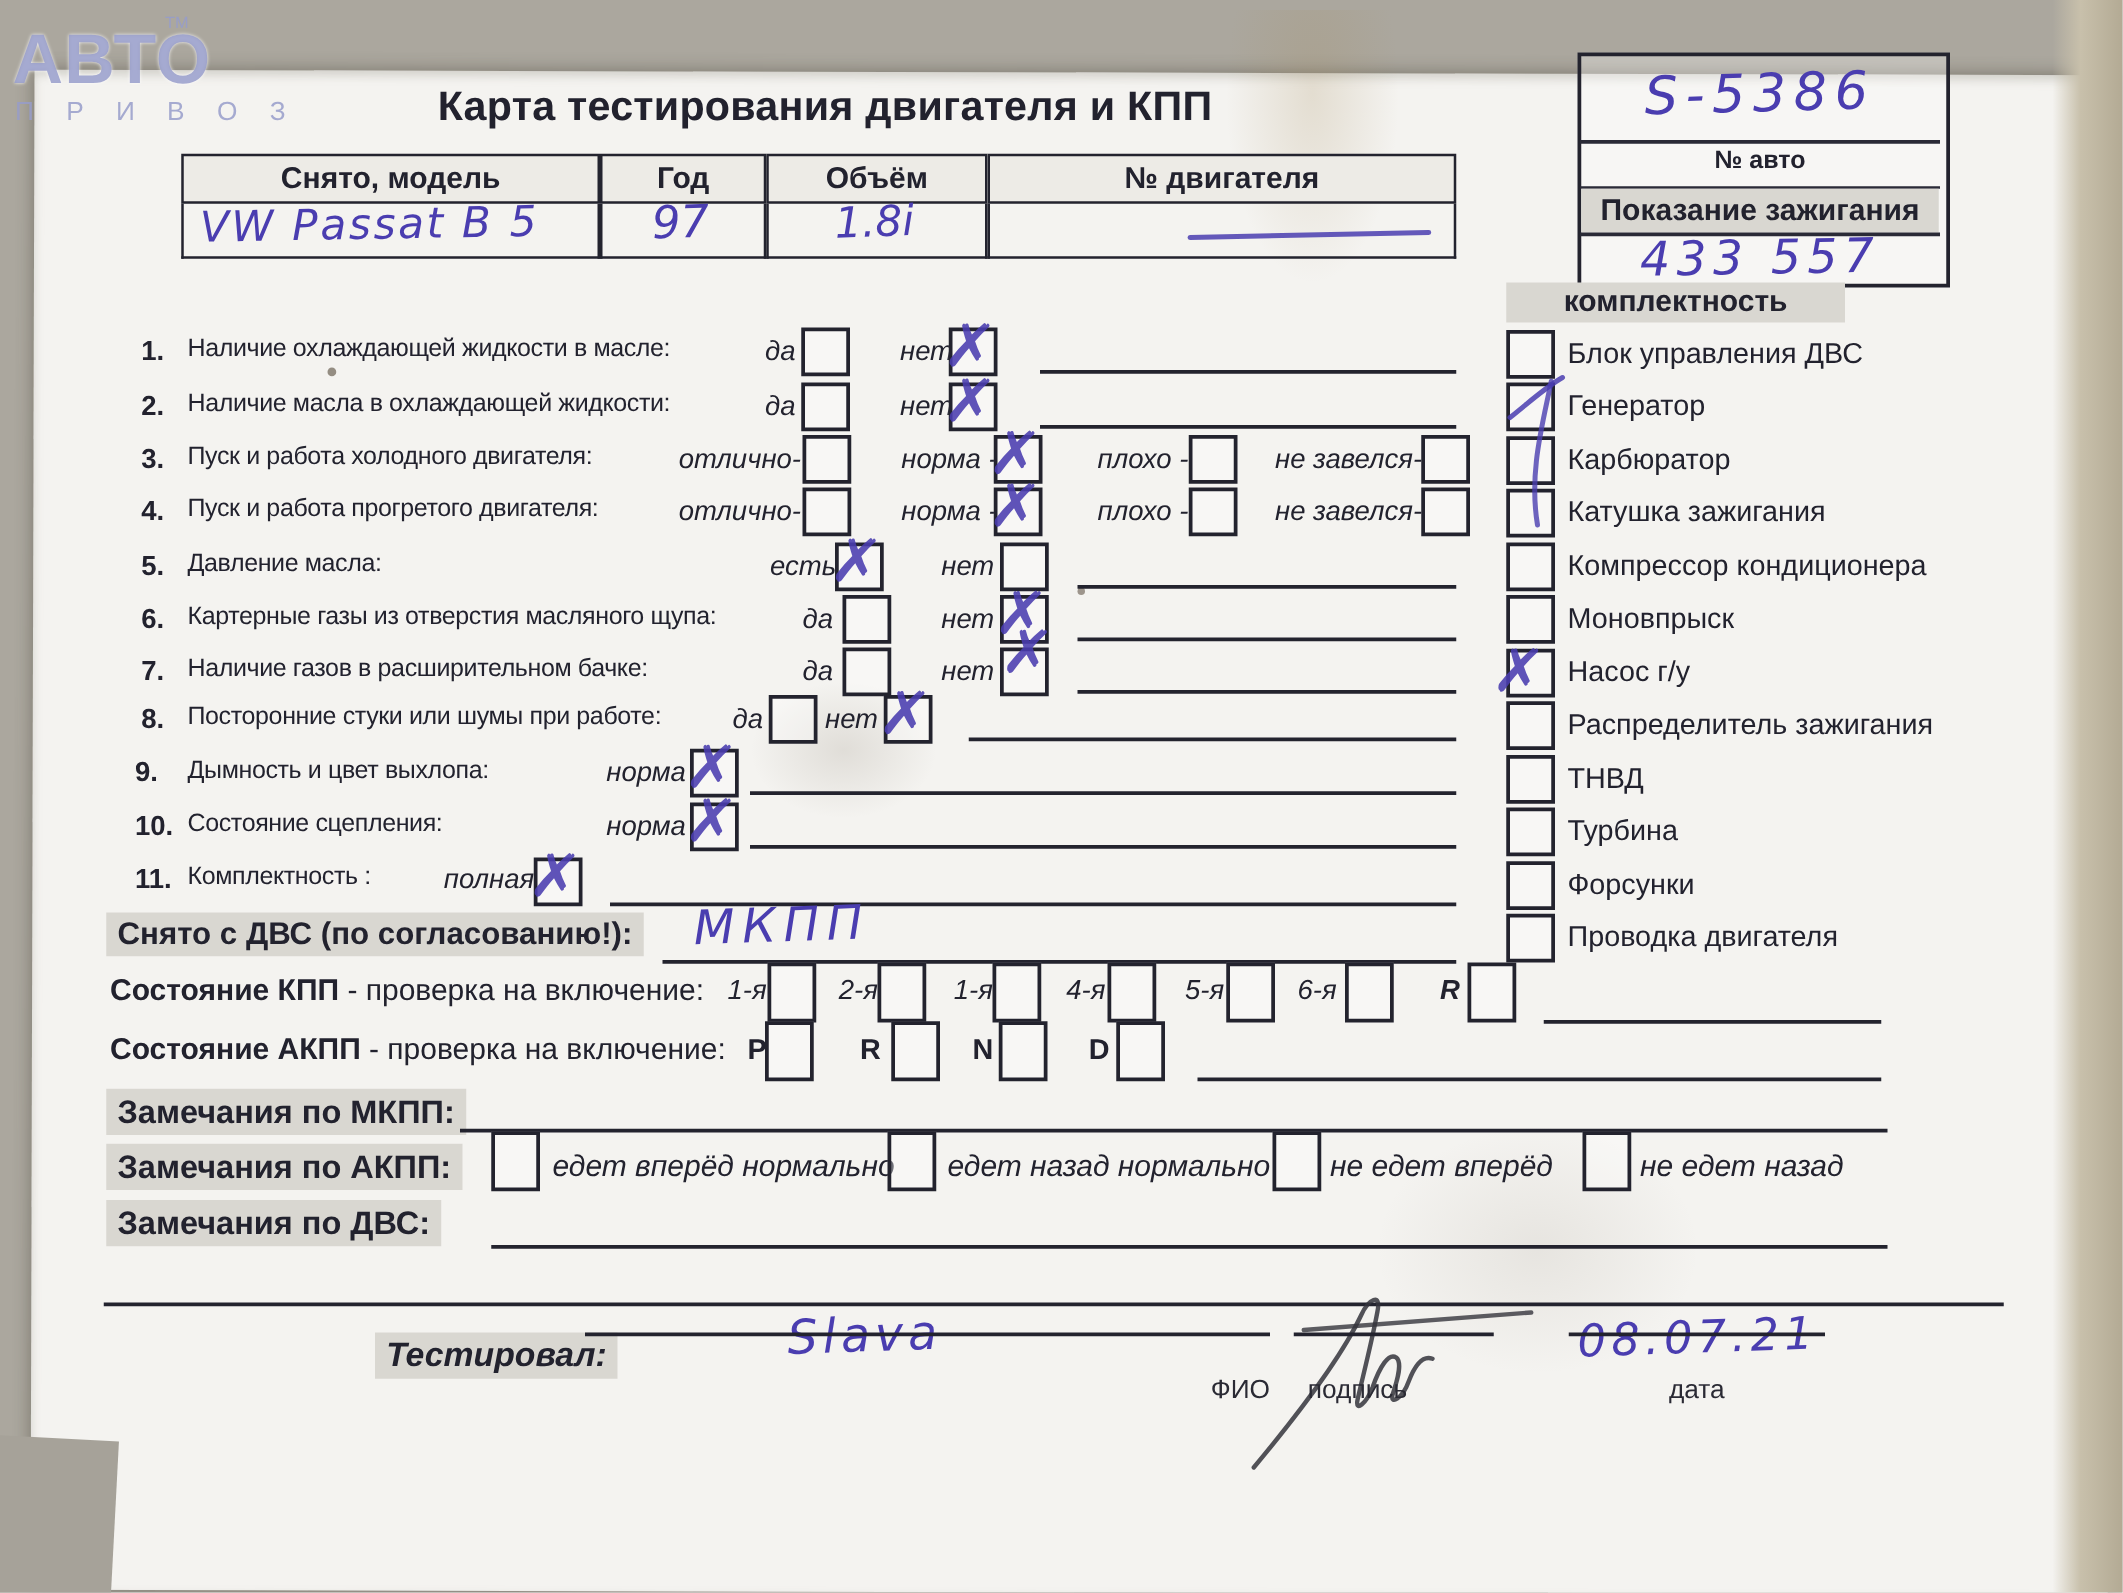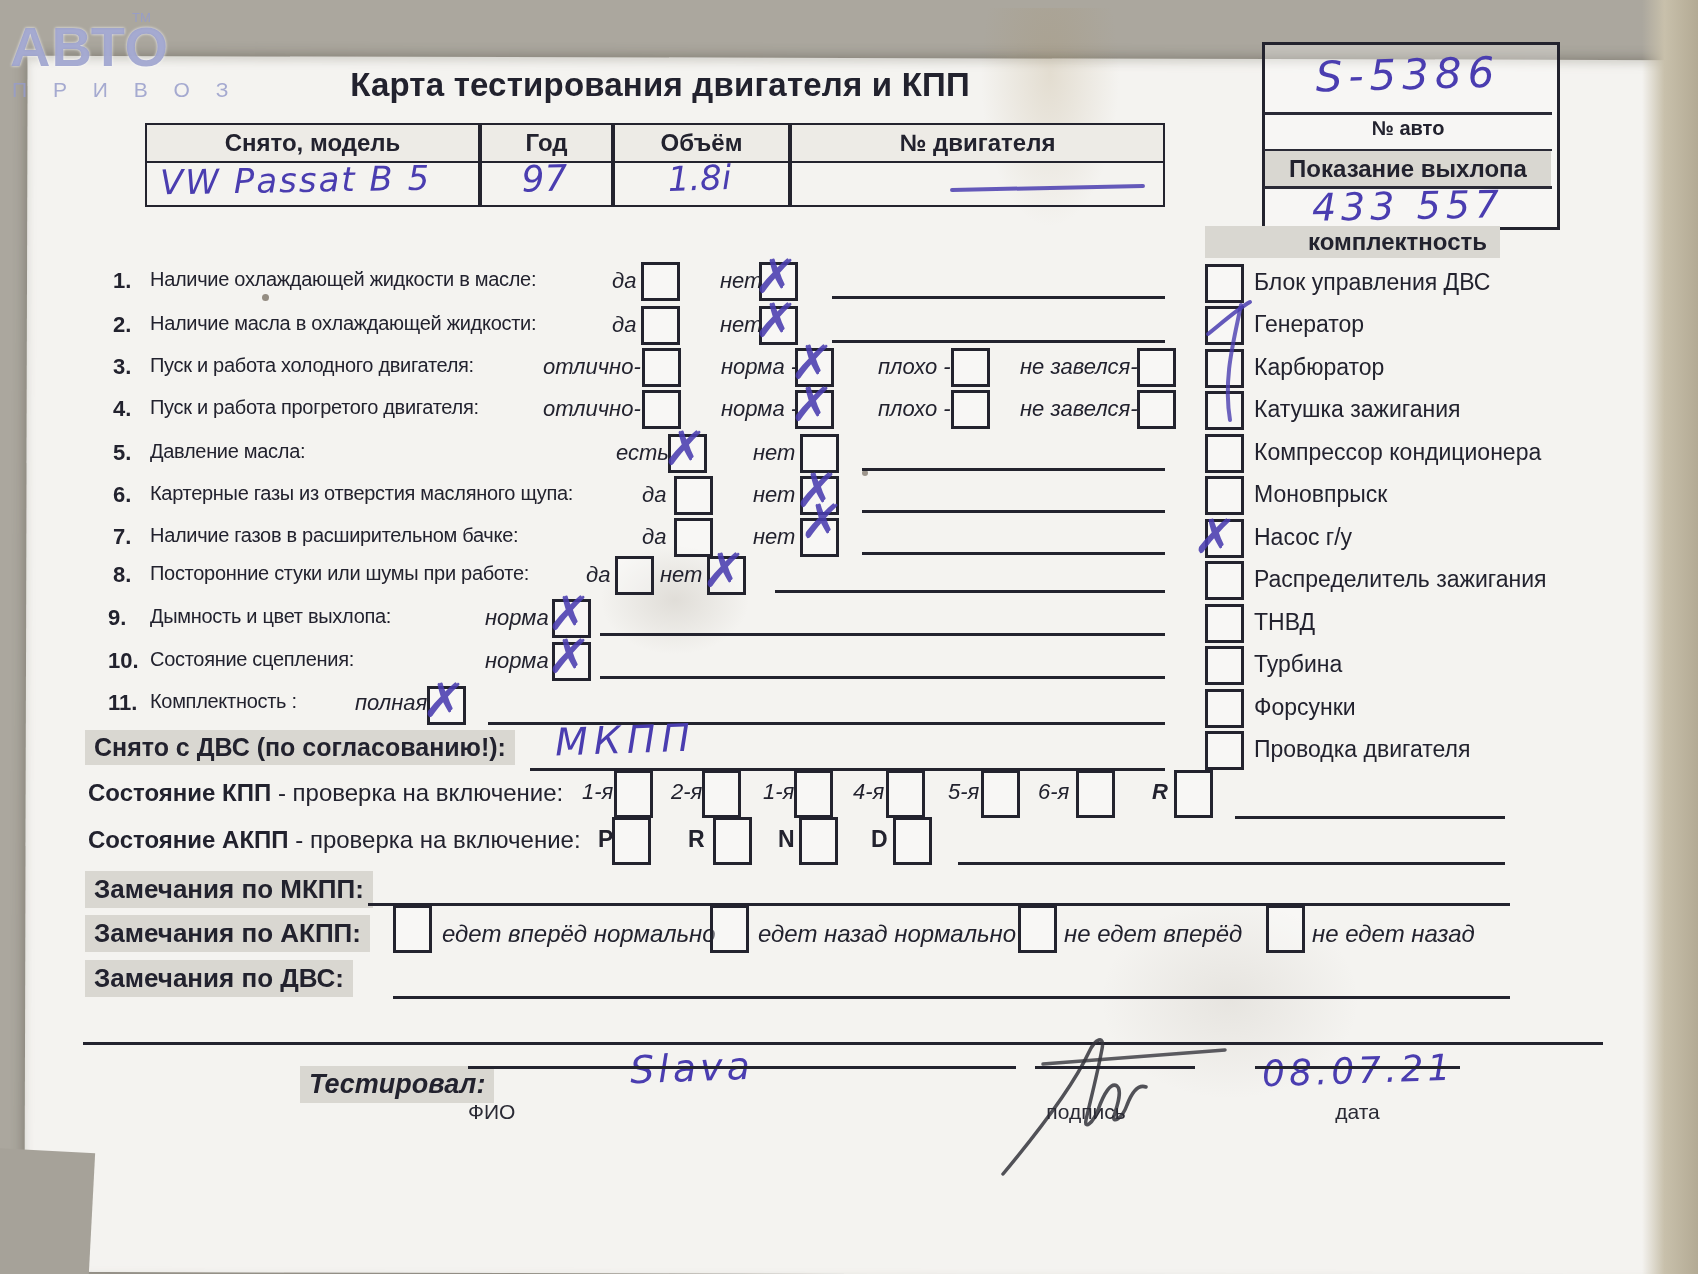--- a/index.html
+++ b/index.html
@@ -56,21 +56,21 @@
   </div>
 
   <div class="abs b" style="left:280px;top:66px;width:760px;text-align:center;font-size:33px;letter-spacing:.2px;">Карта тестирования двигателя  и КПП</div>
 
   <div class="abs" style="left:1262px;top:42px;width:292px;height:182px;border:3px solid #23232e;background:rgba(255,255,255,.3);"></div>
   <div class="abs hw" style="left:1262px;top:50px;width:292px;text-align:center;font-size:42px;letter-spacing:6px;transform:rotate(-1.5deg);">S-5386</div>
   <div class="abs thinline" style="left:1264px;top:112px;width:288px;border-bottom-width:3px;"></div>
   <div class="abs b" style="left:1262px;top:117px;width:292px;text-align:center;font-size:20px;">№ авто</div>
   <div class="abs thinline" style="left:1264px;top:149px;width:288px;"></div>
   <div class="abs" style="left:1265px;top:151px;width:286px;height:35px;background:#d9d7d1;"></div>
-  <div class="abs b" style="left:1262px;top:155px;width:292px;text-align:center;font-size:24px;">Показание выхлопа</div>
+  <div class="abs b" style="left:1262px;top:155px;width:292px;text-align:center;font-size:24px;">Показание зажигания</div>
   <div class="abs thinline" style="left:1264px;top:186px;width:288px;border-bottom-width:3px;"></div>
   <div class="abs hw" style="left:1262px;top:184px;width:292px;text-align:center;font-size:38px;letter-spacing:5px;transform:rotate(-1deg);">433 557</div>
 
   <div class="abs hdrcell" style="left:145px;top:123px;width:331px;height:36px;">Снято, модель</div>
   <div class="abs hdrcell" style="left:480px;top:123px;width:129px;height:36px;">Год</div>
   <div class="abs hdrcell" style="left:613px;top:123px;width:173px;height:36px;">Объём</div>
   <div class="abs hdrcell" style="left:790px;top:123px;width:371px;height:36px;">№ двигателя</div>
   <div class="abs valcell" style="left:145px;top:163px;width:331px;height:42px;"></div>
   <div class="abs valcell" style="left:480px;top:163px;width:129px;height:42px;"></div>
   <div class="abs valcell" style="left:613px;top:163px;width:173px;height:42px;"></div>
@@ -265,21 +265,21 @@
     <div class="abs opt" style="left:1064px;top:5px;font-size:24px;">не едет вперёд</div>
     <div class="abs gbox" style="left:1266px;top:-10px"></div>
     <div class="abs opt" style="left:1312px;top:5px;font-size:24px;">не едет назад</div>
   </div>
 
   <div class="row" style="top:960px">
     <div class="abs shaded b" style="left:85px;font-size:26px;">Замечания по ДВС:</div>
     <div class="abs line" style="left:393px;top:36px;width:1117px"></div>
   </div>
 
-  <div class="abs shaded b" style="left:1205px;top:226px;width:269px;text-align:right;font-size:24px;padding:2px 13px;">комплектность</div>
+  <div class="abs shaded b" style="left:1205px;top:226px;width:269px;text-align:center;font-size:24px;padding:2px 1px;">комплектность</div>
 
   <div class="abs box" style="left:1205px;top:264px"></div>
   <div class="abs eq" style="left:1254px;top:269px">Блок управления ДВС</div>
   <div class="abs box" style="left:1205px;top:306px"></div>
   <div class="abs eq" style="left:1254px;top:311px">Генератор</div>
   <div class="abs box" style="left:1205px;top:349px"></div>
   <div class="abs eq" style="left:1254px;top:354px">Карбюратор</div>
   <div class="abs box" style="left:1205px;top:391px"></div>
   <div class="abs eq" style="left:1254px;top:396px">Катушка зажигания</div>
   <div class="abs box" style="left:1205px;top:434px"></div>
@@ -304,21 +304,21 @@
   <svg class="abs" style="left:1194px;top:296px;overflow:visible" width="70" height="130" viewBox="0 0 70 130">
     <path d="M14,38 C28,27 42,14 56,6" stroke="#4a3db0" stroke-width="4" fill="none" stroke-linecap="round" opacity=".85"></path>
     <path d="M47,9 C40,44 29,82 36,124" stroke="#4a3db0" stroke-width="4" fill="none" stroke-linecap="round" opacity=".8"></path>
   </svg>
 
   <div class="abs" style="left:83px;top:1042px;width:1520px;height:3px;background:#23232e;"></div>
 
   <div class="abs shaded b itl" style="left:300px;top:1066px;font-size:27px;">Тестировал:</div>
   <div class="abs hw" style="left:630px;top:1046px;font-size:38px;letter-spacing:4px;transform:rotate(-2deg);">Slava</div>
   <div class="abs line" style="left:468px;top:1066px;width:548px"></div>
-  <div class="abs cap" style="left:468px;top:1100px;width:548px;text-align:left;">ФИО</div>
+  <div class="abs cap" style="left:468px;top:1100px;width:548px;text-align:right;">ФИО</div>
 
   <svg class="abs" style="left:985px;top:1022px;overflow:visible" width="270" height="160" viewBox="0 0 270 160">
     <path d="M18,152 C58,104 90,60 104,30 C110,17 120,12 117,27 C112,54 104,84 101,98 C99,108 108,101 113,88 C119,71 126,60 132,64 C138,69 131,87 129,94 C127,102 137,97 142,83 C147,70 153,62 161,65" stroke="#34343c" stroke-width="3.5" fill="none" stroke-linecap="round" opacity=".85"></path>
     <path d="M58,42 L240,28" stroke="#34343c" stroke-width="3.5" fill="none" stroke-linecap="round" opacity=".8"></path>
   </svg>
   <div class="abs line" style="left:1035px;top:1066px;width:160px"></div>
   <div class="abs cap" style="left:1006px;top:1100px;width:160px;text-align:center;">подпись</div>
 
   <div class="abs hw" style="left:1262px;top:1050px;font-size:36px;letter-spacing:4px;transform:rotate(-2deg);">08.07.21</div>
   <div class="abs line" style="left:1255px;top:1066px;width:205px"></div>

